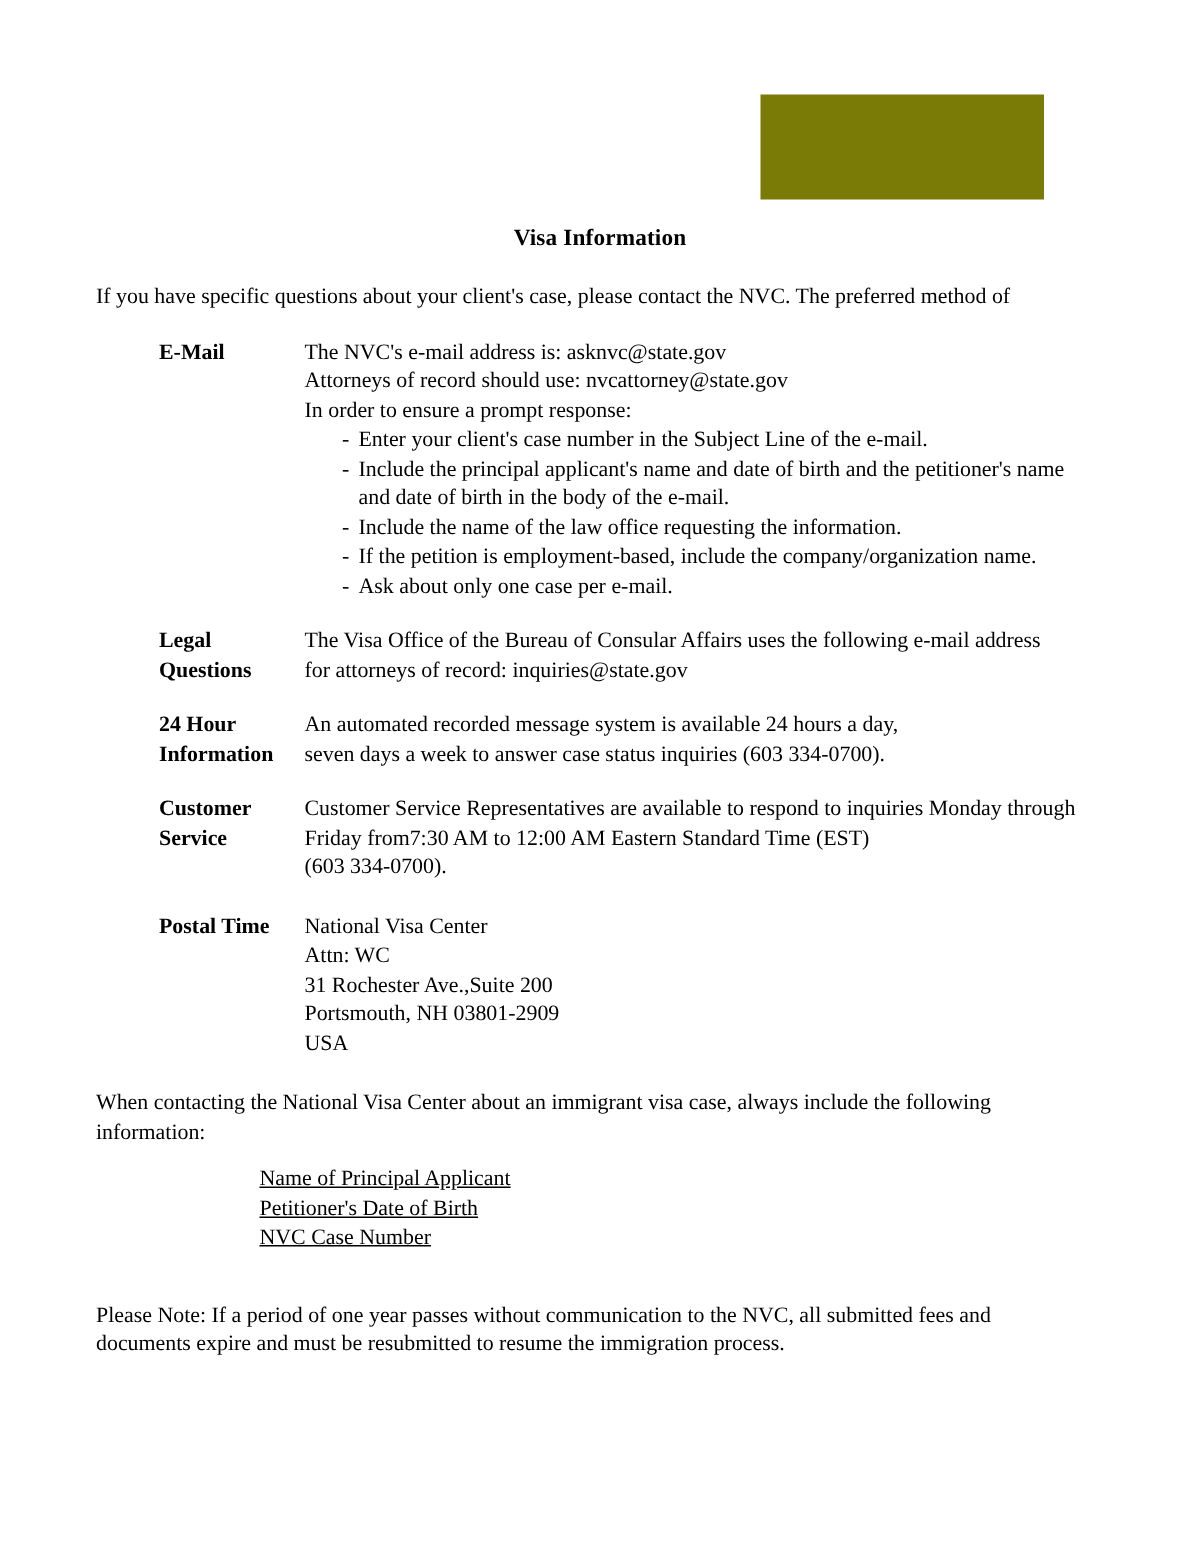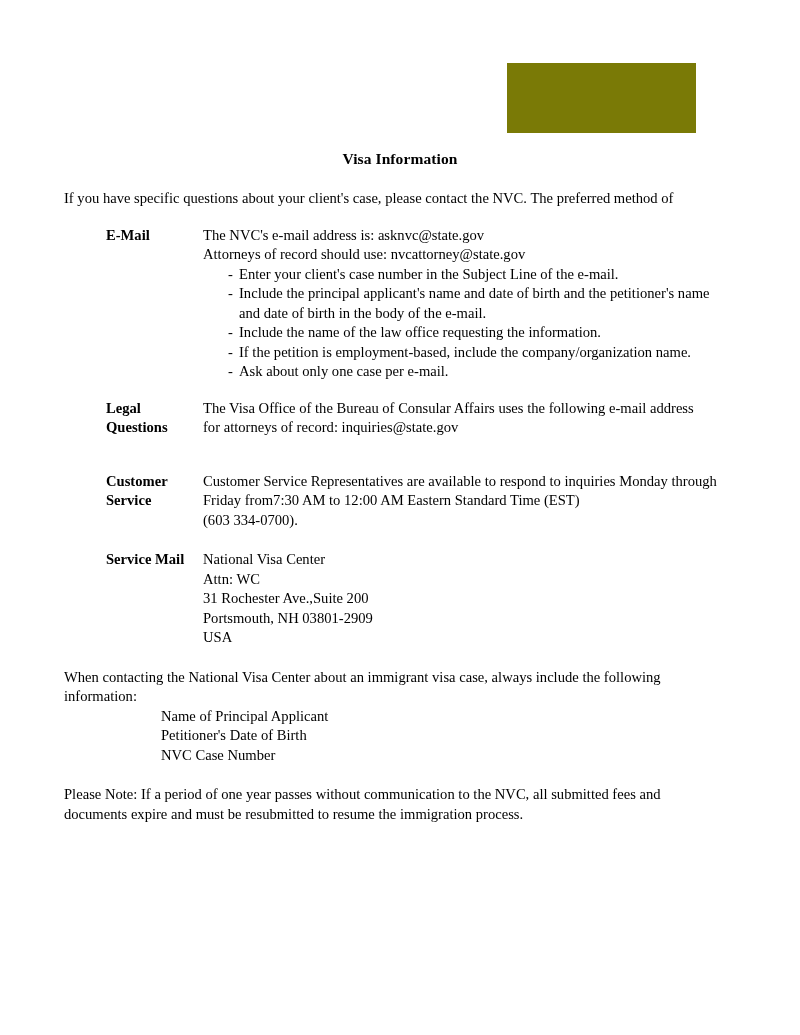--- a/index.html
+++ b/index.html
@@ -100,24 +100,25 @@
   }
   .dash-item .dash {
     position: absolute;
     left: 25px;
     top: 0;
   }
   .dash-item .ln { display: block; }
 
   
   .indent-list {
-    margin: 0;
+    margin: 12px;
     padding: 0;
     list-style: none;
     padding-left: 97px;
+    text-decoration: underline;
   }
   .indent-list li {
     font-size: 14.6px;
     line-height: 19.5px;
   }
 </style>
 </head>
 <body>
 
 <div class="page">
@@ -134,20 +135,21 @@
 
     <div class="gap-md"></div>
 
     <div class="row">
       <div class="row-label">
         <span class="ln">E-Mail</span>
       </div>
       <div class="row-content">
         <span class="ln"><span>The NVC's e-mail address is:  </span><b class="em">asknvc@state.gov</b></span>
         <span class="ln"><span>Attorneys of record should use:  </span><b class="em">nvcattorney@state.gov</b></span>
+        <span class="ln">In order to ensure a prompt response:</span>
 
         <ul class="dash-list">
           <li class="dash-item">
             <span class="dash">-</span>
             <span class="ln">Enter your client's case number in the Subject Line of the e-mail.</span>
           </li>
           <li class="dash-item">
             <span class="dash">-</span>
             <span class="ln">Include the principal applicant's name and date of birth and the petitioner's name</span>
             <span class="ln">and date of birth in the body of the e-mail.</span>
@@ -176,40 +178,50 @@
         <span class="ln">Questions</span>
       </div>
       <div class="row-content">
         <span class="ln">The Visa Office of the Bureau of Consular Affairs uses the following e-mail address</span>
         <span class="ln"><span>for attorneys of record:  </span><b class="em">inquiries@state.gov</b></span>
       </div>
     </div>
 
     <div class="gap-md"></div>
 
+    <div class="row">
+      <div class="row-label">
+        <span class="ln">24 Hour</span>
+        <span class="ln">Information</span>
+      </div>
+      <div class="row-content">
+        <span class="ln">An automated recorded message system is available 24 hours a day,</span>
+        <span class="ln">seven days a week to answer case status inquiries (603 334-0700).</span>
+      </div>
+    </div>
 
     <div class="gap-md"></div>
 
     <div class="row">
       <div class="row-label">
         <span class="ln">Customer</span>
         <span class="ln">Service</span>
       </div>
       <div class="row-content">
         <span class="ln">Customer Service Representatives are available to respond to inquiries Monday through</span>
         <span class="ln">Friday from7:30 AM to 12:00 AM Eastern Standard Time (EST)</span>
         <span class="ln">(603 334-0700).</span>
       </div>
     </div>
 
     <div class="gap-lg"></div>
 
     <div class="row">
       <div class="row-label">
-        <span class="ln">Service Mail</span>
+        <span class="ln">Postal Time</span>
       </div>
       <div class="row-content">
         <span class="ln">National Visa Center</span>
         <span class="ln">Attn:  WC</span>
         <span class="ln">31 Rochester Ave.,Suite 200</span>
         <span class="ln">Portsmouth, NH 03801-2909</span>
         <span class="ln">USA</span>
       </div>
     </div>
 

